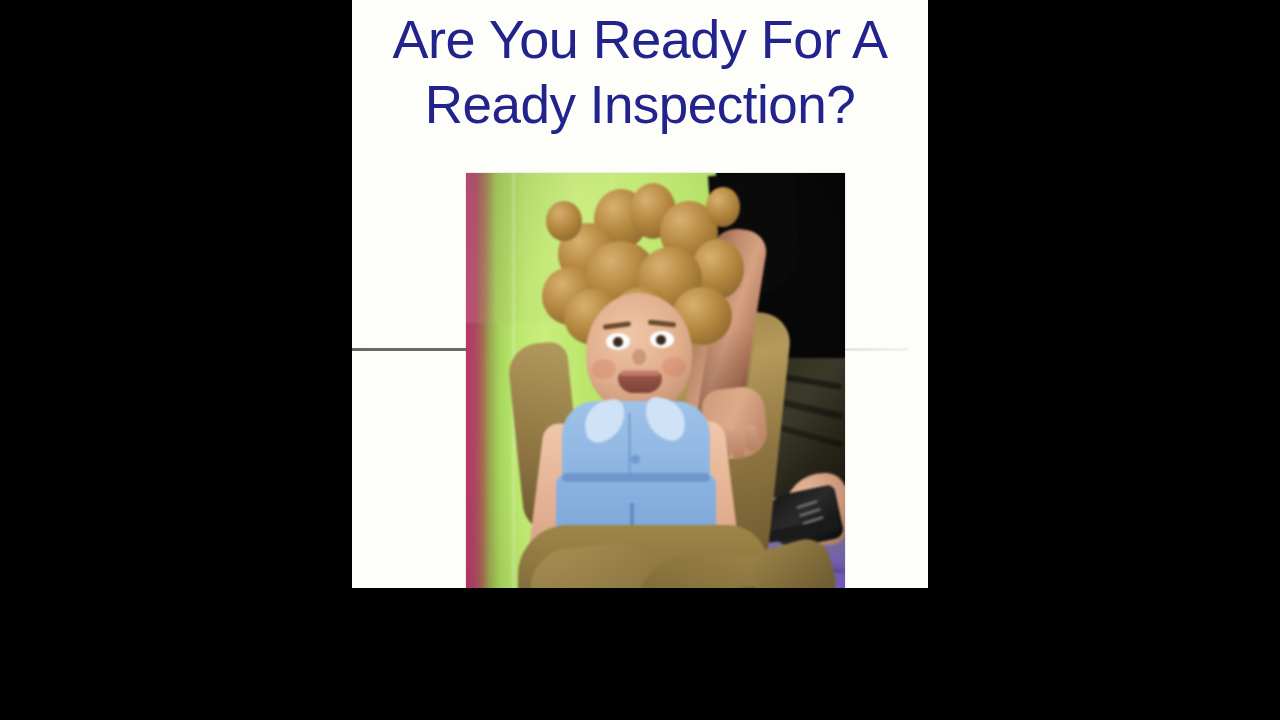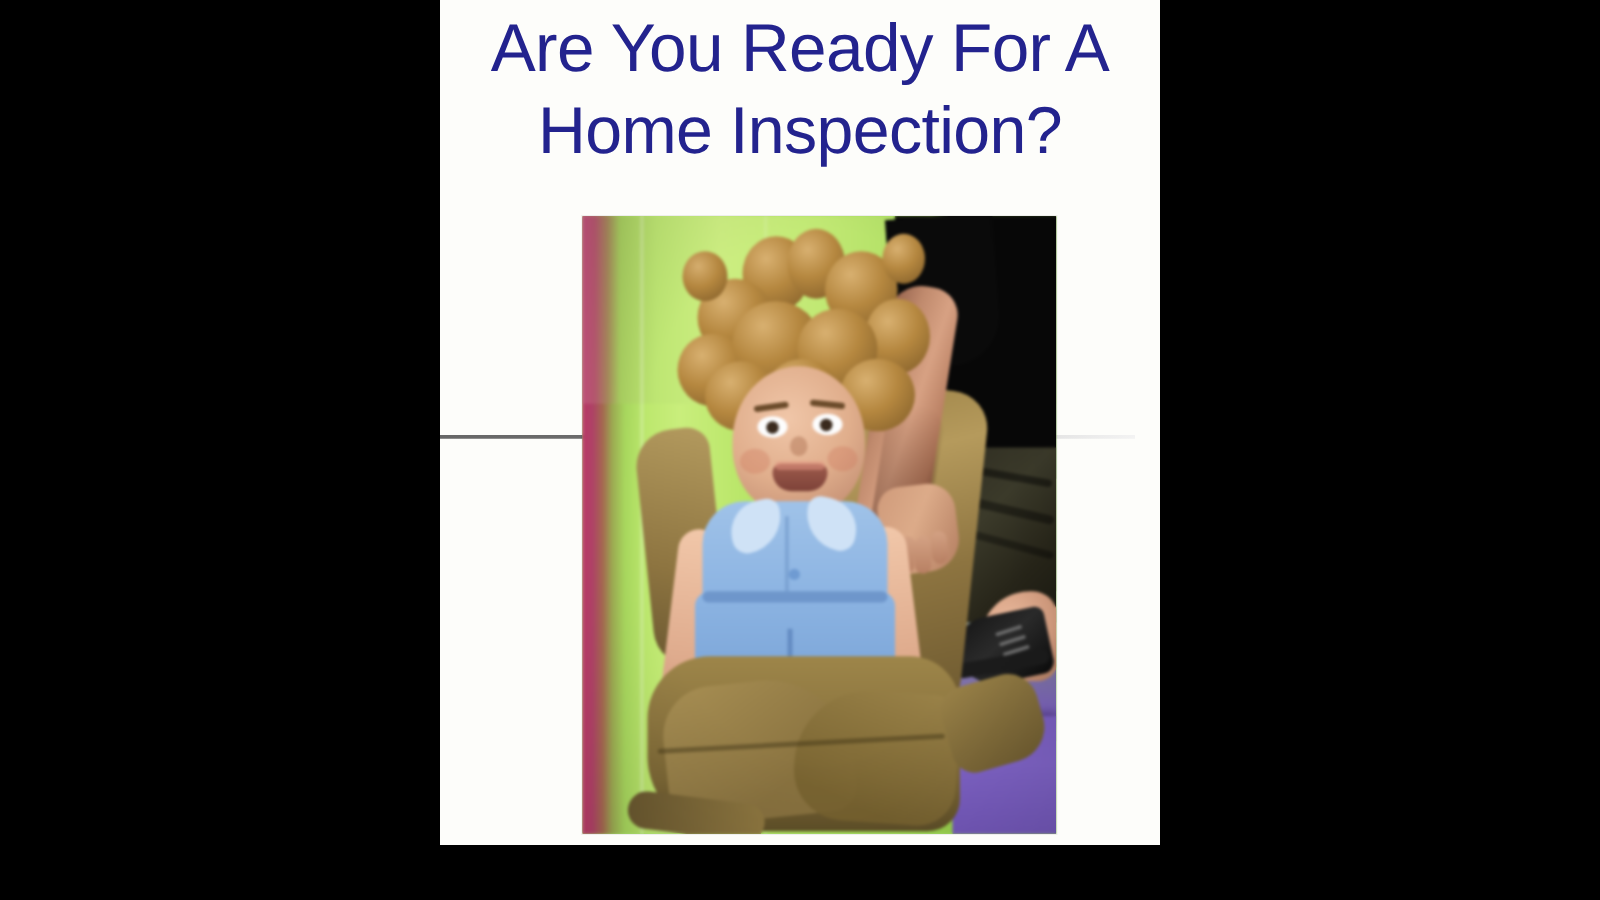--- a/index.html
+++ b/index.html
@@ -4,21 +4,21 @@
 <style>
   html,body{margin:0;padding:0;background:#000;}
   body{width:1280px;height:720px;overflow:hidden;font-family:"Liberation Sans",sans-serif;}
 
   #stage{position:relative;width:1280px;height:720px;background:#000;}
 
   .letterbox{position:absolute;top:0;height:720px;background:#000;}
   #bar-left{left:0;width:352px;}
   #bar-right{left:928px;width:352px;}
 
-  #slide{position:absolute;left:352px;top:0;width:576px;height:676px;
+  #slide{position:absolute;left:352px;top:0;width:576px;height:588px;
          background:#fdfdfa;overflow:hidden;}
 
   #title{position:absolute;left:0;top:6px;width:576px;text-align:center;
          color:#23238e;font-family:"Liberation Sans",sans-serif;
          font-size:54px;line-height:66px;font-weight:400;
          letter-spacing:-0.5px;}
   #title .ln{display:block;white-space:nowrap;}
   #title .ln2{font-size:53px;}
 
   #divider{position:absolute;left:0;top:348px;width:556px;height:3px;
@@ -208,21 +208,21 @@
 
 <div id="stage">
 
   <div class="letterbox" id="bar-left"></div>
   <div class="letterbox" id="bar-right"></div>
 
   <div id="slide">
 
     <div id="title">
       <span class="ln ln1">Are You Ready For A</span>
-      <span class="ln ln2">Home Inspection?</span>
+      <span class="ln ln2">Ready Inspection?</span>
     </div>
 
     <div id="divider"></div>
 
     <div id="photo">
 
       <div class="lyr bg-green"></div>
       <div class="lyr wall-top"></div>
       <div class="lyr pink-strip"></div>
       <div class="lyr seam seam-a"></div>

